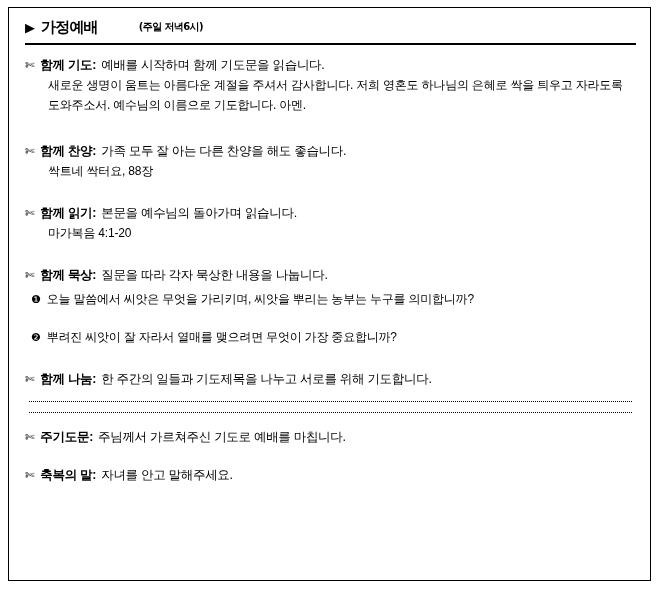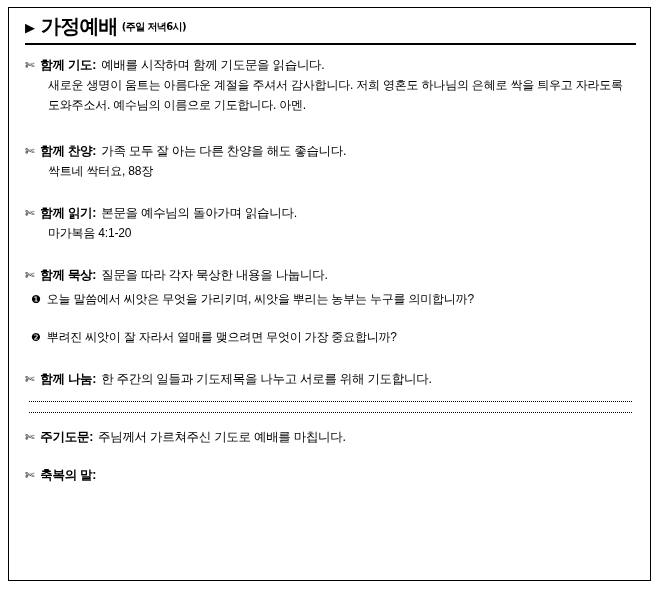--- a/index.html
+++ b/index.html
@@ -52,33 +52,34 @@
     line-height: 18px;
     margin-right: 2px;
   }
   .title-main {
     font-size: 14.5px;
     font-weight: bold;
     letter-spacing: -0.4px;
     line-height: 19px;
   }
   .title-em {
-    font-size: 20px;
-    font-weight: bold;
-    font-family: Liberation Mono, monospace;
+    font-size: 15px;
+    font-weight: bold;
+    font-family: Liberation Serif, serif;
     letter-spacing: -0.8px;
     line-height: 19px;
   }
   .title-sub {
     font-size: 10px;
     font-weight: bold;
     font-family: "DejaVu Sans", sans-serif;
     letter-spacing: -0.6px;
     line-height: 19px;
     padding-bottom: 1px;
+    margin-left: 37px;
   }
   
   .section {
     margin-bottom: 4px;
   }
   .sec-head {
     display: flex;
     align-items: baseline;
     font-size: 12.5px;
     line-height: 20px;
@@ -221,18 +222,19 @@
           <span class="sec-text">주님께서 가르쳐주신 기도로 예배를 마칩니다.</span>
         </div>
       </div>
 
       <div class="spacer-md"></div>
 
       <div class="section">
         <div class="sec-head">
           <span class="mark">✄</span>
           <span class="sec-label">축복의 말:</span>
+          <span class="sec-text">자녀를 안고 말해주세요.</span>
         </div>
       </div>
 
     </div>
   </div>
 </div>
 
 </body></html>

